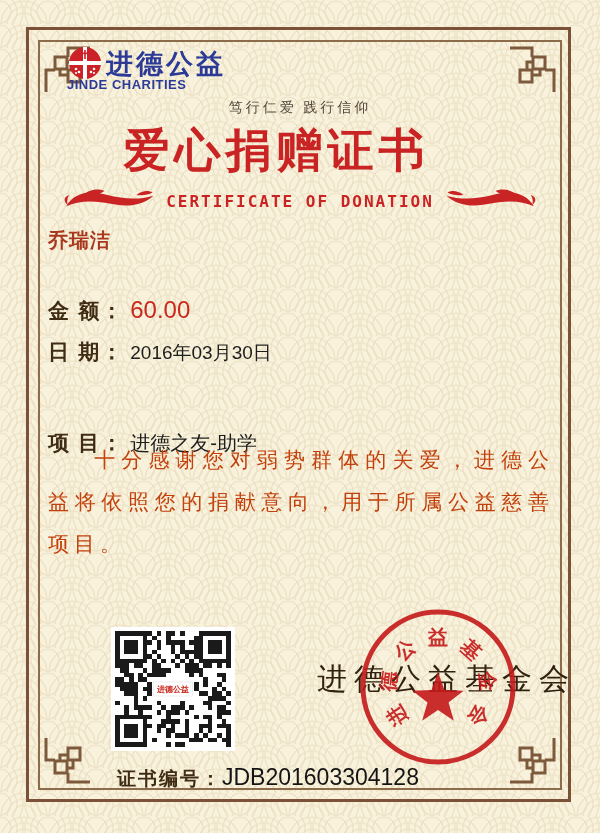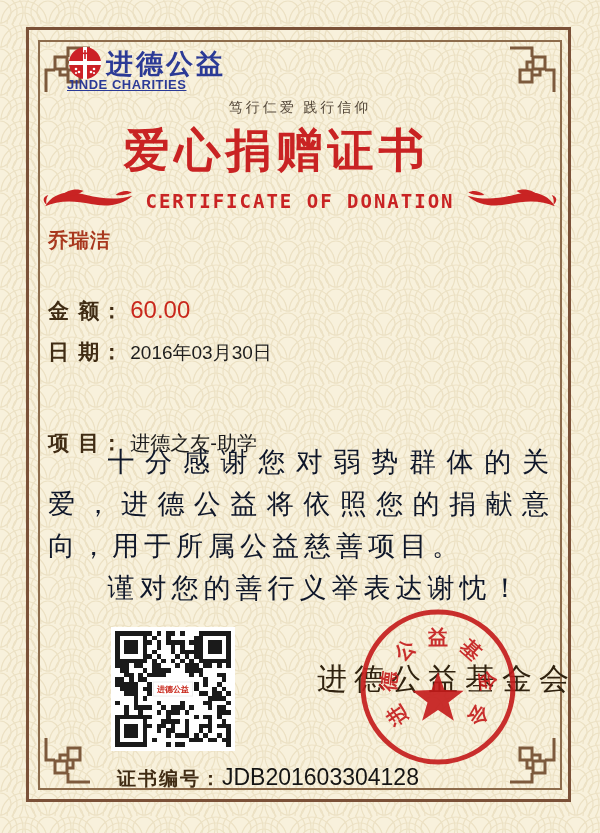--- a/index.html
+++ b/index.html
@@ -14,49 +14,49 @@
   .corner{position:absolute;width:48px;height:48px;}
   .corner.tl{left:42px;top:44px;}
   .corner.tr{left:510px;top:44px;transform:scaleX(-1);}
   .corner.bl{left:42px;top:738px;transform:scaleY(-1);}
   .corner.br{left:510px;top:738px;transform:scale(-1,-1);}
 
   .logo-icon{position:absolute;left:68px;top:46px;width:34px;height:34px;}
   .logo-cn{position:absolute;left:106px;top:46px;font-family:"Liberation Serif",serif;
     font-weight:bold;font-size:27px;color:#2b3a96;letter-spacing:3px;white-space:nowrap;}
   .logo-en{position:absolute;left:67px;top:77px;font-weight:bold;font-size:13px;
-    color:#2b3a96;letter-spacing:0.5px;white-space:nowrap;text-decoration:underline;}
+    color:#2b3a96;letter-spacing:0.5px;white-space:nowrap;}
 
   .tagline{position:absolute;left:0;top:99px;width:600px;text-align:center;
     font-family:"Liberation Serif",serif;font-size:14px;color:#55493b;letter-spacing:3px;}
   .title{position:absolute;left:0;top:120px;width:553px;text-align:center;
     font-family:"Liberation Serif",serif;font-weight:bold;font-size:46px;
     color:#c92323;letter-spacing:5px;}
   .subtitle-row{position:absolute;left:0;top:188px;width:600px;display:flex;
     align-items:center;justify-content:center;gap:9px;}
-  .subtitle{font-family:"DejaVu Sans Mono",monospace;font-weight:bold;font-size:19px;
+  .subtitle{font-family:"DejaVu Sans Mono",monospace;font-weight:bold;font-size:16px;
     color:#c92323;letter-spacing:2px;white-space:nowrap;}
   .flourish{width:96px;height:26px;flex:0 0 auto;}
   .flourish.right{transform:scaleX(-1);}
 
   .donor-name{position:absolute;left:48px;top:227px;font-size:20px;font-weight:bold;
     color:#a8381e;letter-spacing:1px;}
 
   .field-row{position:absolute;left:48px;white-space:nowrap;}
   .field-row.amount{top:296px;text-align:right;}
   .field-row.date{top:338px;}
   .field-row.project{top:381px;margin-top:48px;}
   .flabel{font-family:"Liberation Serif",serif;font-weight:bold;font-size:21px;
     color:#402c14;letter-spacing:2px;}
   .fvalue{font-size:19px;color:#1d1d1d;margin-left:6px;}
   .field-row.amount .fvalue{color:#c9281c;font-size:24px;}
   .field-row.project .fvalue{font-size:20px;}
 
   .body-text{position:absolute;left:48px;top:441px;width:506px;
-    font-family:Liberation Sans, sans-serif;font-size:27px;color:#0f172a;
+    font-family:Liberation Mono, monospace;font-size:21px;color:#c2410c;
     letter-spacing:5px;line-height:42px;text-align:justify;}
   .body-text p{margin:0;text-indent:2.2em;}
 
   .qr{position:absolute;left:111px;top:627px;width:124px;height:124px;background:#fff;
     box-sizing:border-box;padding:4px;}
   .qr svg{display:block;width:116px;height:116px;}
   .qr-label{position:absolute;left:50%;top:50%;transform:translate(-50%,-50%);
     background:#fff;padding:1px 3px;color:#c9281c;font-size:8px;font-weight:bold;
     white-space:nowrap;border:1px solid #eee;}
 
@@ -183,21 +183,20 @@
   </div>
   <div class="field-row date">
     <span class="flabel">日 期：</span><span class="fvalue">2016年03月30日</span>
   </div>
   <div class="field-row project">
     <span class="flabel">项 目：</span><span class="fvalue">进德之友-助学</span>
   </div>
 
   <div class="body-text">
     <p>十分感谢您对弱势群体的关爱，进德公益将依照您的捐献意向，用于所属公益慈善项目。</p>
-    <p>谨对您的善行义举表达谢忱！</p>
   </div>
 
   <div class="qr">
     <svg id="qr-svg" viewBox="0 0 25 25" shape-rendering="crispEdges">
         <rect x="0" y="0" width="1" height="1" fill="#1a1a1a"></rect>
         <rect x="1" y="0" width="1" height="1" fill="#1a1a1a"></rect>
         <rect x="2" y="0" width="1" height="1" fill="#1a1a1a"></rect>
         <rect x="3" y="0" width="1" height="1" fill="#1a1a1a"></rect>
         <rect x="4" y="0" width="1" height="1" fill="#1a1a1a"></rect>
         <rect x="5" y="0" width="1" height="1" fill="#1a1a1a"></rect>

